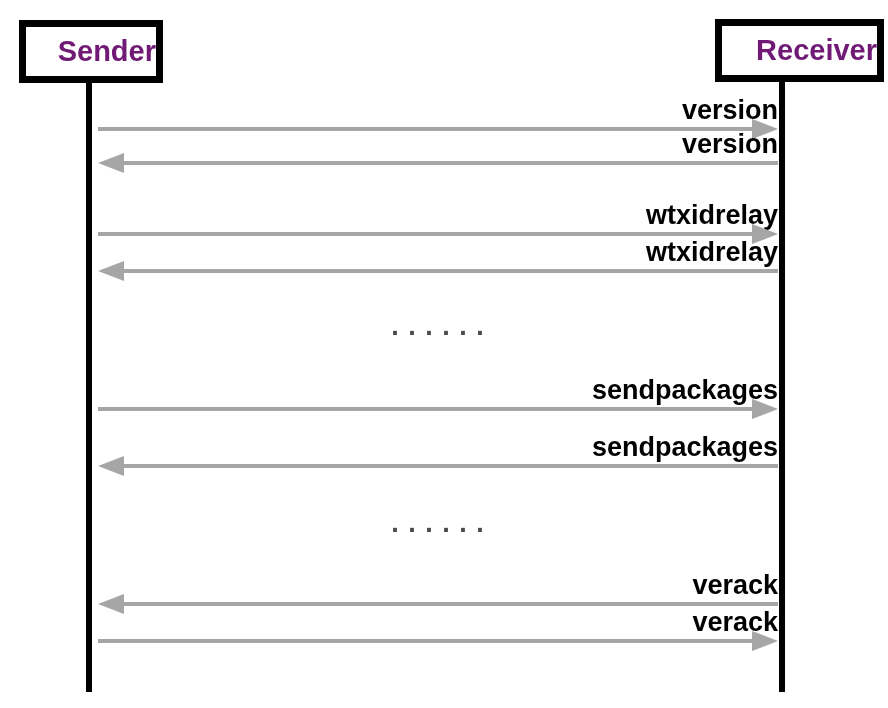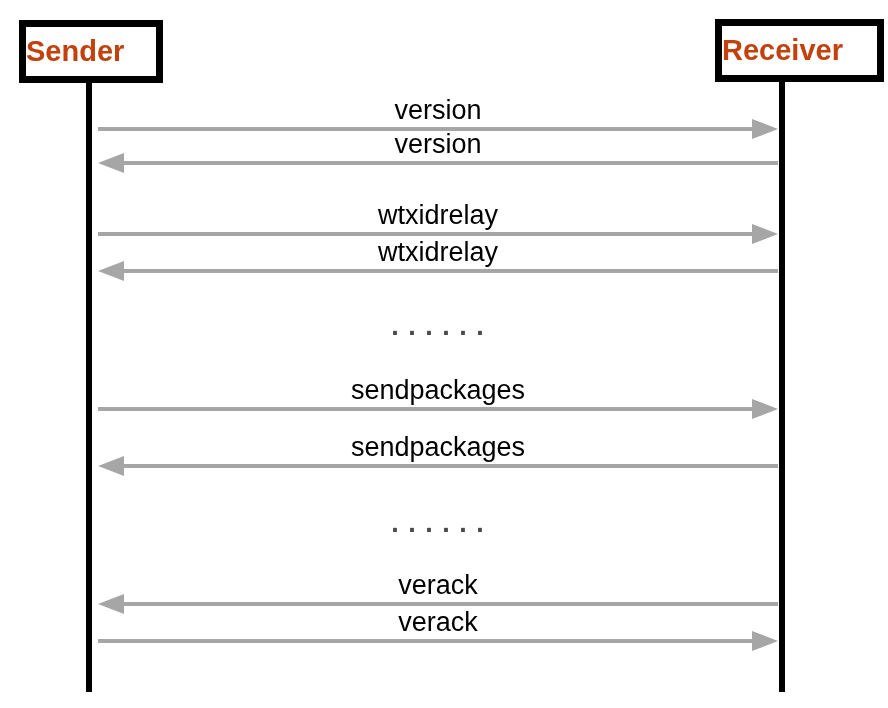--- a/index.html
+++ b/index.html
@@ -16,24 +16,24 @@
     overflow: hidden;
   }
   
   .actor-box {
     position: absolute;
     box-sizing: border-box;
     border: 7px solid #000000;
     background: #ffffff;
     display: flex;
     align-items: center;
-    justify-content: flex-start;
+    justify-content: flex-end;
     font-weight: bold;
     font-size: 29px;
-    color: #c2410c;
+    color: #701a75;
     z-index: 3;
   }
   .actor-sender   { left: 19px;  top: 20px; width: 144px; height: 63px; }
   .actor-receiver { left: 695px; top: 19px; width: 169px; height: 63px; margin-left: 20px; }
   
   .lifeline {
     position: absolute;
     width: 6px;
     background: #000000;
     top: 82px;
@@ -50,22 +50,22 @@
     height: 4px;
     z-index: 1;
   }
   .msg-label {
     position: absolute;
     top: -32px;
     left: 0;
     width: 100%;
     height: 30px;
     line-height: 30px;
-    text-align: center;
-    font-weight: normal;
+    text-align: right;
+    font-weight: bold;
     font-size: 27px;
     color: #000000;
     white-space: nowrap;
   }
   .arrow-line {
     position: absolute;
     top: 0;
     height: 4px;
     background: #a6a6a6;
   }

